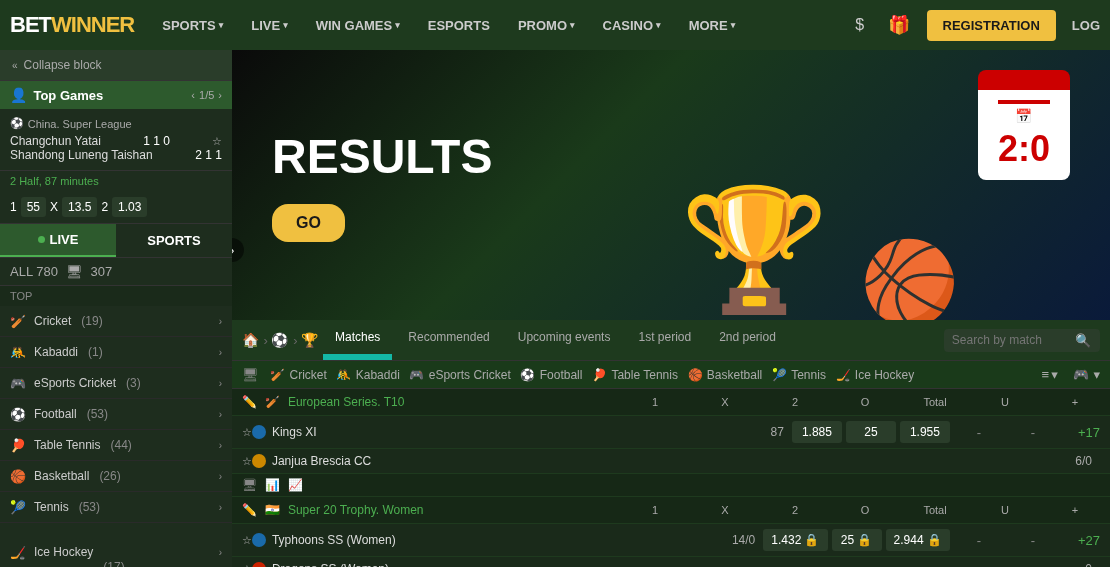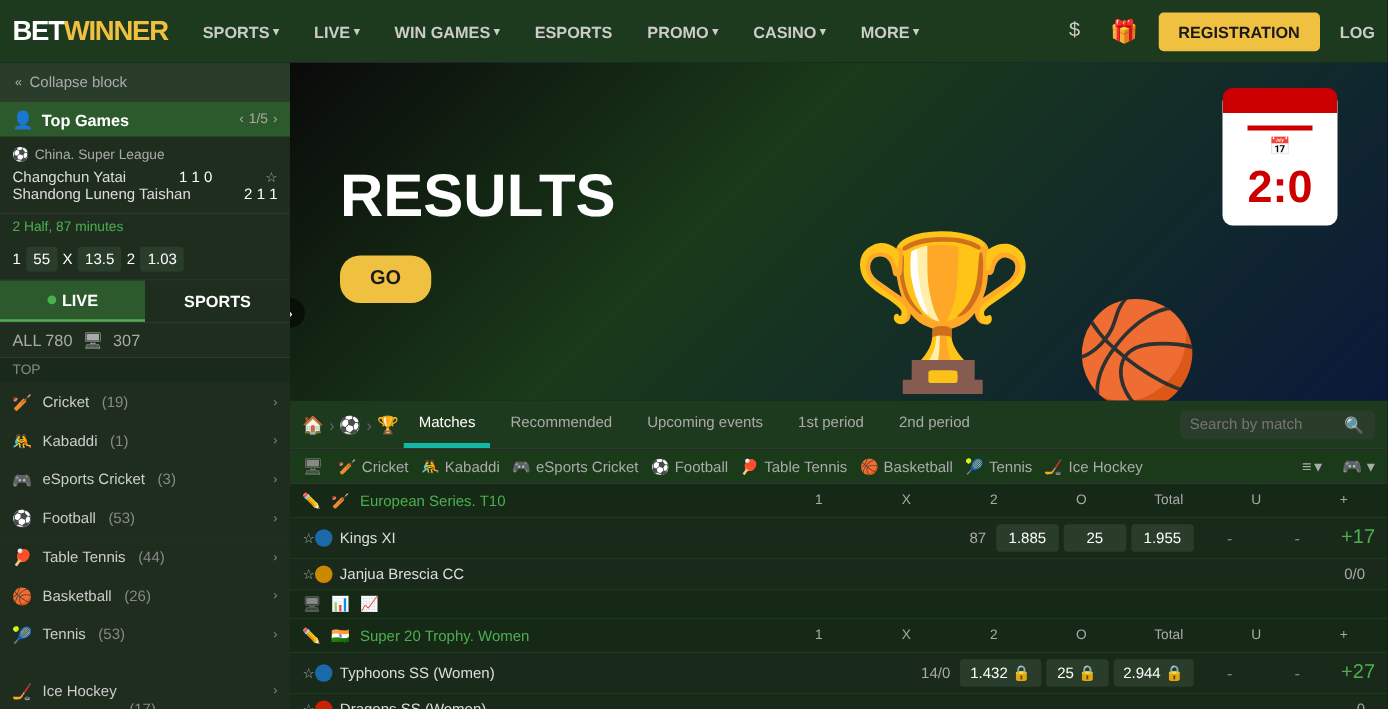--- a/index.html
+++ b/index.html
@@ -66,42 +66,42 @@
     .go-btn { background: #f0c040; color: #1a1a1a; font-weight: 700; font-size: 16px; padding: 10px 24px; border: none; border-radius: 16px; cursor: pointer; }
     .banner-trophy { position: absolute; right: 280px; bottom: 0; font-size: 120px; }
     .banner-calendar { position: absolute; right: 40px; top: 20px; background: #fff; border-radius: 8px; padding: 10px 20px; text-align: center; color: #c00; font-size: 48px; font-weight: 900; border-top: 20px solid #c00; }
     .banner-basketball { position: absolute; right: 150px; bottom: -10px; font-size: 80px; }
 
     
     .matches-section { background: #1a2a1a; }
 
     .match-tabs-bar { background: #1e3a1e; display: flex; align-items: center; padding: 0 10px; gap: 4px; border-bottom: 1px solid #333; overflow-x: auto; }
     .match-tab { padding: 10px 12px; font-size: 12px; color: #aaa; cursor: pointer; white-space: nowrap; }
-    .match-tab.active { color: #fff; border-bottom: 4px solid #14b8a6; }
+    .match-tab.active { color: #fff; border-bottom: 6px solid #14b8a6; }
     .match-search { margin-left: auto; display: flex; align-items: center; background: #2a3d2a; border-radius: 4px; padding: 4px 8px; gap: 4px; }
     .match-search input { background: none; border: none; color: #aaa; font-size: 12px; outline: none; width: 120px; }
 
     .sport-filter-bar { background: #1a3a1a; display: flex; align-items: center; padding: 6px 10px; gap: 12px; overflow-x: auto; border-bottom: 1px solid #333; }
     .filter-icon-item { display: flex; align-items: center; gap: 4px; font-size: 12px; color: #aaa; cursor: pointer; white-space: nowrap; }
     .filter-more { display: flex; align-items: center; gap: 2px; color: #aaa; cursor: pointer; margin-left: auto; }
 
     .screen-icon { color: #888; font-size: 13px; }
 
     .tournament-row { background: #162816; padding: 6px 10px; display: flex; align-items: center; gap: 8px; font-size: 12px; color: #ccc; border-bottom: 1px solid #1e3a1e; }
     .tournament-row .t-name { color: #4caf50; cursor: pointer; }
     .tournament-cols { margin-left: auto; display: flex; gap: 20px; font-size: 11px; color: #aaa; }
     .t-col { width: 50px; text-align: center; }
 
     .team-row { background: #1a2a1a; padding: 5px 10px; display: flex; align-items: center; border-bottom: 1px solid #1e3a1e; }
     .team-flag { width: 14px; height: 14px; border-radius: 50%; margin-right: 6px; }
     .team-row-name { font-size: 12px; color: #ddd; flex: 1; }
     .team-score-small { font-size: 12px; color: #aaa; width: 30px; text-align: right; margin-right: 8px; }
     .odds-cell-sm { background: #2a3d2a; padding: 4px 8px; border-radius: 3px; font-size: 12px; color: #fff; cursor: pointer; min-width: 50px; text-align: center; }
     .odds-dash { color: #888; min-width: 50px; text-align: center; }
-    .more-odds { color: #4caf50; cursor: pointer; font-size: 16px; margin-left: 6px; }
+    .more-odds { color: #4caf50; cursor: pointer; font-size: 13px; margin-left: 16px; }
     .odds-group { display: flex; gap: 4px; align-items: center; margin-left: auto; }
     .lock-icon { color: #888; font-size: 12px; }
 
     .nav-chevron-side { position: absolute; left: 237px; top: 50%; transform: translateY(-50%); background: rgba(0,0,0,0.5); border-radius: 50%; width: 24px; height: 24px; display: flex; align-items: center; justify-content: center; cursor: pointer; color: #fff; font-size: 14px; z-index: 10; }
   </style>
 </head>
 <body>
 
 <div class="header">
   <div class="logo">
@@ -394,21 +394,21 @@
               <span class="odds-cell-sm">1.955</span>
         <span class="odds-dash">-</span>
               <span class="odds-dash">-</span>
         <span class="more-odds">+17</span>
       </div>
     </div>
           <div class="team-row">
       <span style="color:#aaa;font-size:11px;">☆</span>
       <div class="team-flag" style="background:#cc8800;"></div>
       <span class="team-row-name">Janjua Brescia CC</span>
-      <span class="team-score-small">0/0</span>
+      <span class="team-score-small">6/0</span>
       <div class="odds-group"></div>
     </div>
           <div style="background: rgb(22, 40, 22); padding: 4px 10px; display: flex; align-items: center; gap: 8px; border-bottom: 1px solid rgb(30, 58, 30);">
     <span style="color:#888;font-size:12px;">🖥</span>
     <span style="color:#888;font-size:12px;">📊</span>
     <span style="color:#888;font-size:12px;">📈</span>
   </div>
           <div class="tournament-row">
     <span style="color:#aaa;font-size:12px;">✏️</span>
     <span>🇮🇳</span>

